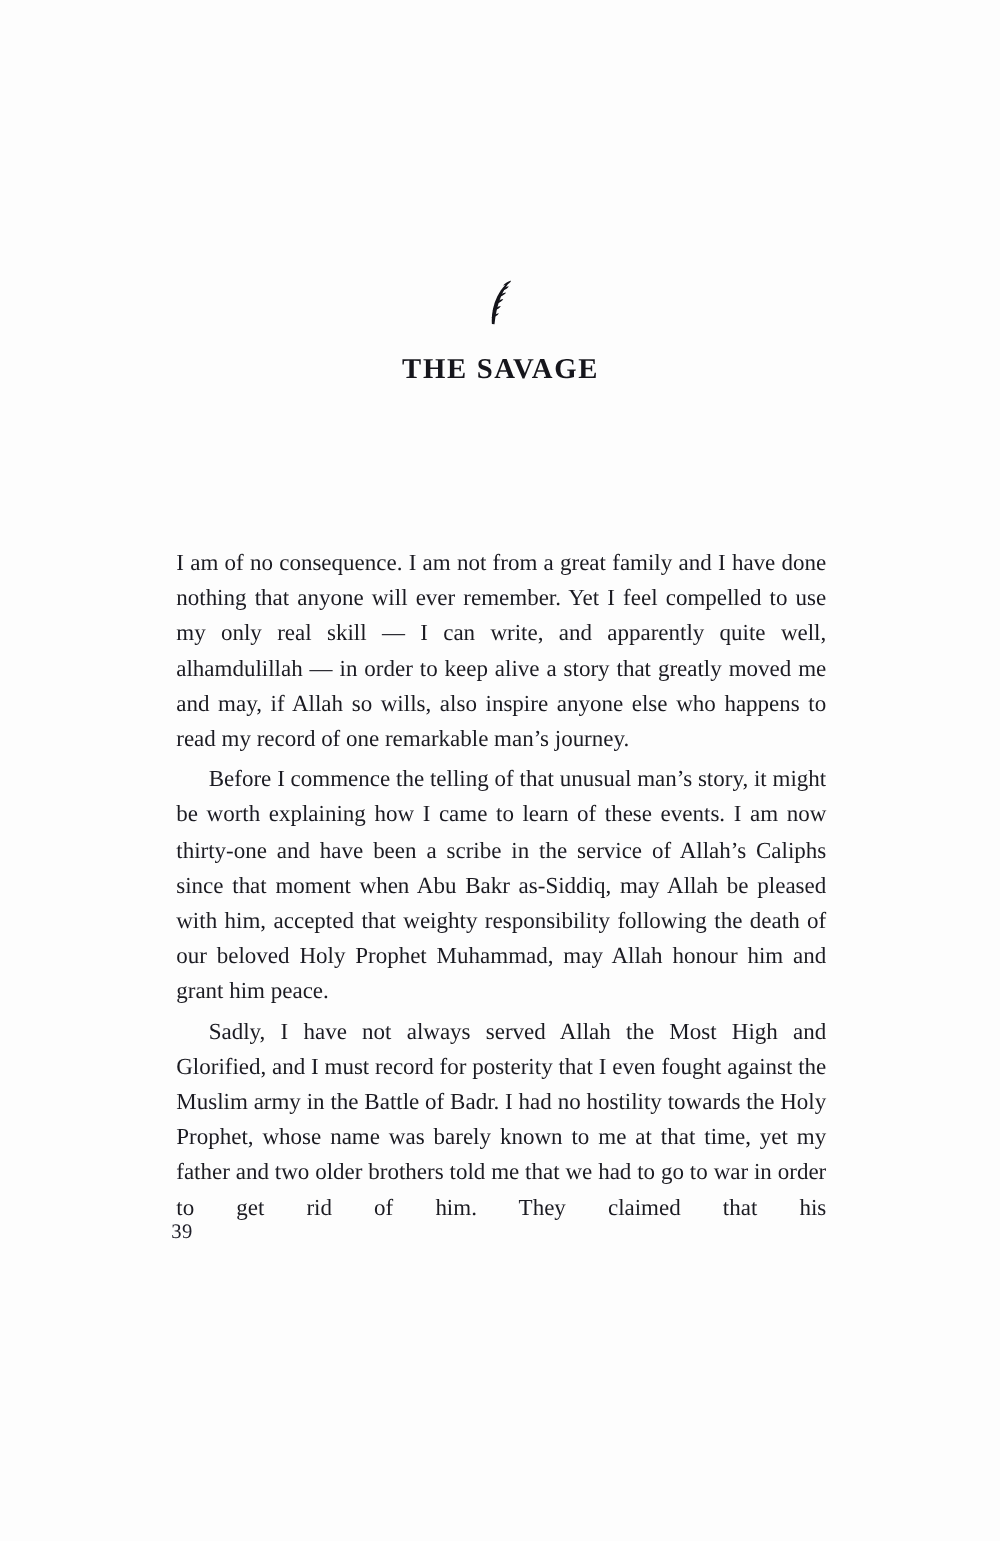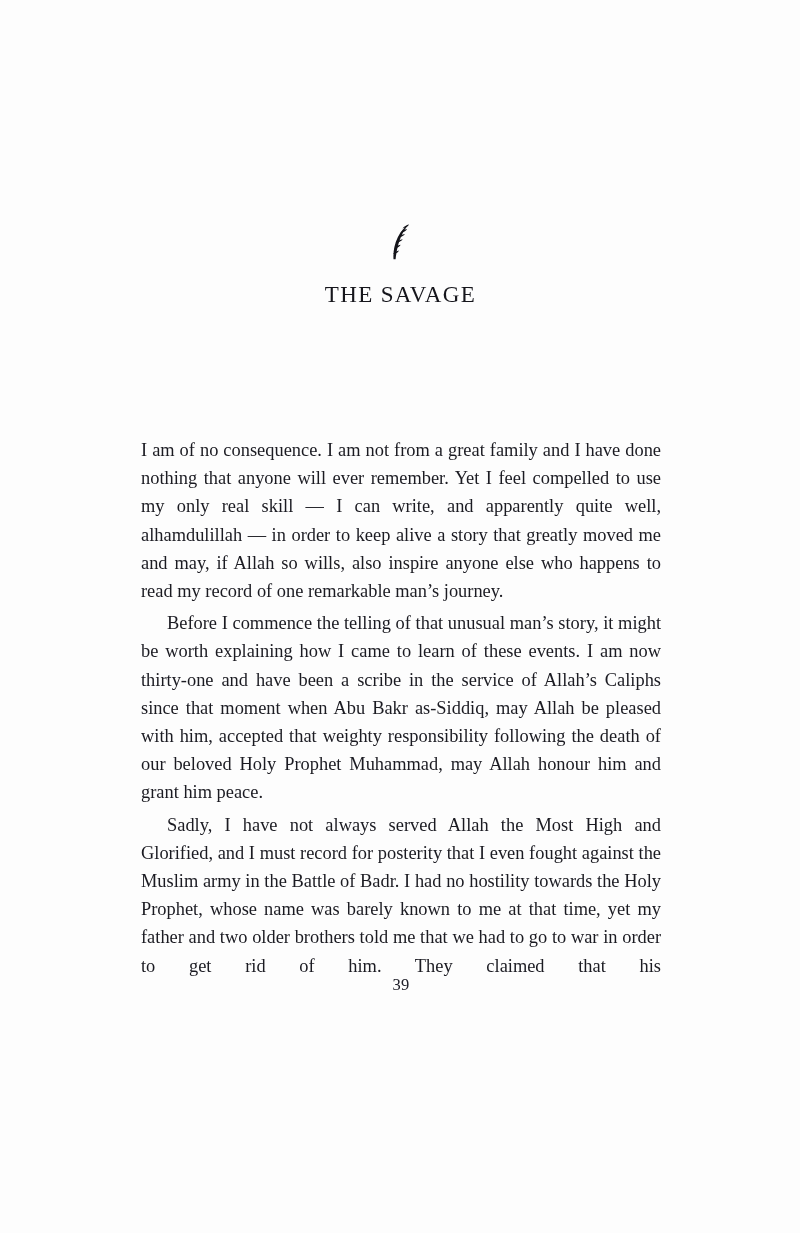--- a/index.html
+++ b/index.html
@@ -36,21 +36,21 @@
     display: block;
     margin: 0 auto 22px auto;
     width: 34px;
     height: 38px;
     line-height: 0;
   }
   .ornament svg { display: block; }
 
   .chapter-title {
     font-family: "Liberation Serif", "DejaVu Serif", serif;
-    font-weight: 400;
+    font-weight: 700;
     font-size: 23px;
     letter-spacing: 1.35px;
     line-height: 1.1;
     margin: 0;
     color: #16161c;
     text-transform: uppercase;
     white-space: pre;
   }
 
   
@@ -85,21 +85,21 @@
     width: 100%;
     height: 0;
   }
 
   
   .folio {
     position: absolute;
     left: 137px;
     top: 975px;
     width: 528px;
-    text-align: center;
+    text-align: left;
     font-size: 16.5px;
     line-height: 20px;
     color: #20202a;
     letter-spacing: 0.3px;
   }
 </style>
 </head>
 <body>
 
 <div class="page">

